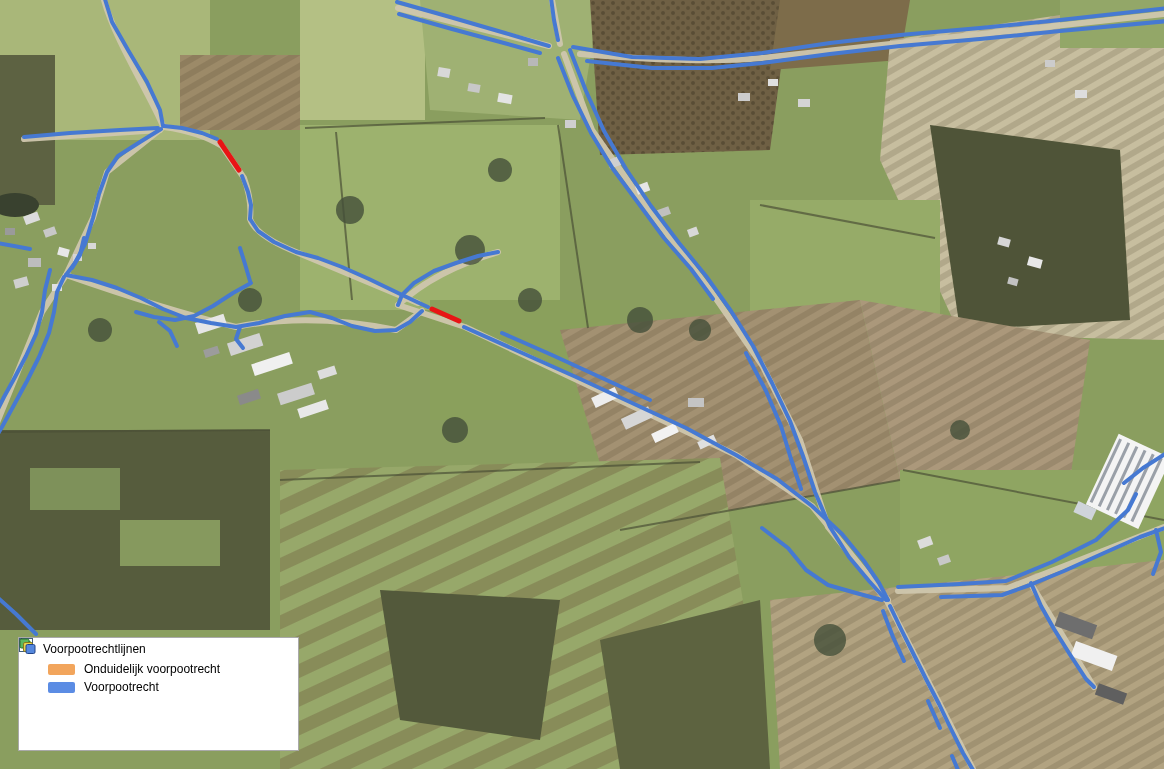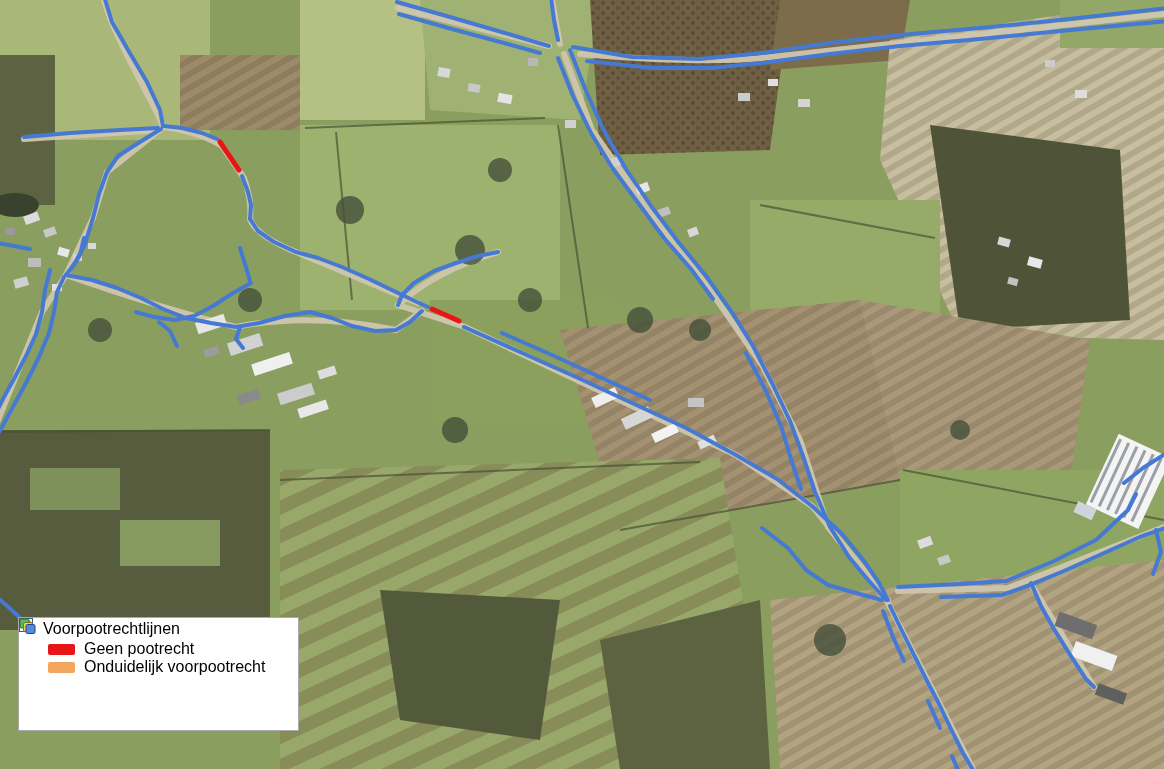--- a/index.html
+++ b/index.html
@@ -1,22 +1,22 @@
 <!DOCTYPE html>
 <html><head>
 <meta charset="utf-8">
 <style>
   html,body{margin:0;padding:0;background:#222;}
   .screen{position:relative;width:1164px;height:769px;overflow:hidden;
           font-family:"Liberation Sans",sans-serif;background:#8a9e5f;}
   .screen svg{position:absolute;left:0;top:0;}
   
-  .legend{position:absolute;left:18px;top:617px;width:281px;height:114px;
+  .legend{position:absolute;left:18px;top:637px;width:281px;height:114px;
           background:#ffffff;border:1px solid #a9a9a9;box-sizing:border-box;
-          font-size:16px;color:#000;}
+          font-size:12px;color:#000;}
   .legend-header{display:flex;align-items:center;height:22px;padding-left:5px;}
   .legend-header .ttl{margin-left:7px;white-space:nowrap;}
   .legend-row{display:flex;align-items:center;height:18px;padding-left:29px;}
   .swatch{width:27px;height:11px;border-radius:2px;flex:0 0 auto;}
   .legend-row .lbl{margin-left:9px;white-space:nowrap;}
   .icn{display:inline-block;margin-right:3px;line-height:0;}
 </style>
 </head>
 <body>
 
@@ -236,21 +236,21 @@
       <span class="icn">
         <svg width="17" height="16">
           <rect x="1" y="1" width="9" height="9" rx="1.5" fill="#5cb85c" stroke="#2d6b2d"></rect>
           <rect x="4.5" y="4.5" width="9" height="9" rx="1.5" fill="#e8d44d" stroke="#8a7a1a"></rect>
           <rect x="7" y="6.5" width="9" height="9" rx="1.5" fill="#5588dd" stroke="#224488"></rect>
         </svg>
       </span>
       <span class="ttl">Voorpootrechtlijnen</span>
     </div>
     <div class="legend-row">
-      <span class="swatch" style="background: rgb(232, 21, 24);"></span>
-      <span class="lbl">Geen pootrecht</span>
-    </div>
-    <div class="legend-row">
       <span class="swatch" style="background: rgb(242, 165, 92);"></span>
       <span class="lbl">Onduidelijk voorpootrecht</span>
     </div>
+    <div class="legend-row">
+      <span class="swatch" style="background: rgb(91, 140, 228);"></span>
+      <span class="lbl">Voorpootrecht</span>
+    </div>
   </div>
 </div>
 
 </body></html>

